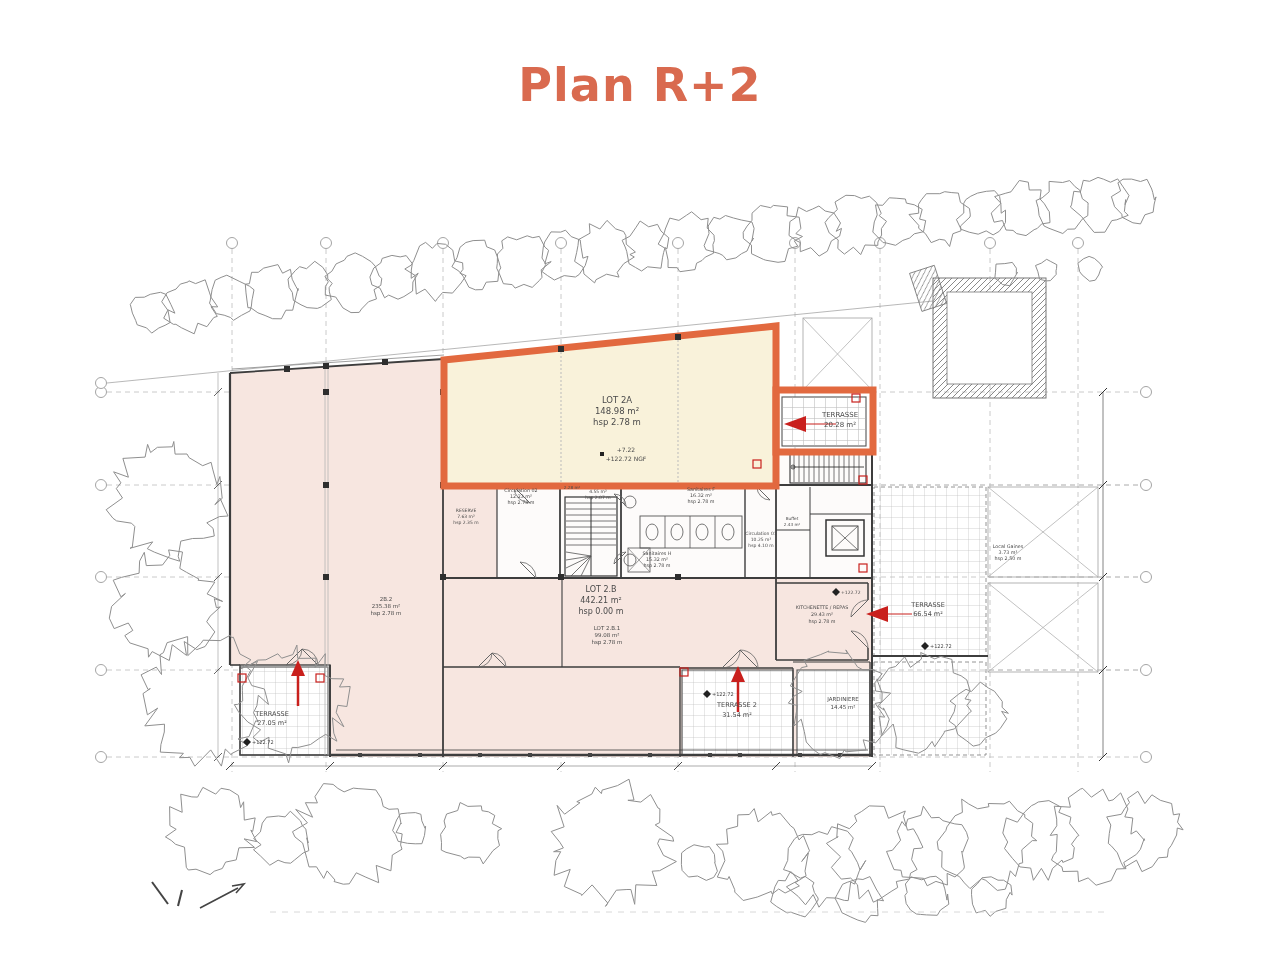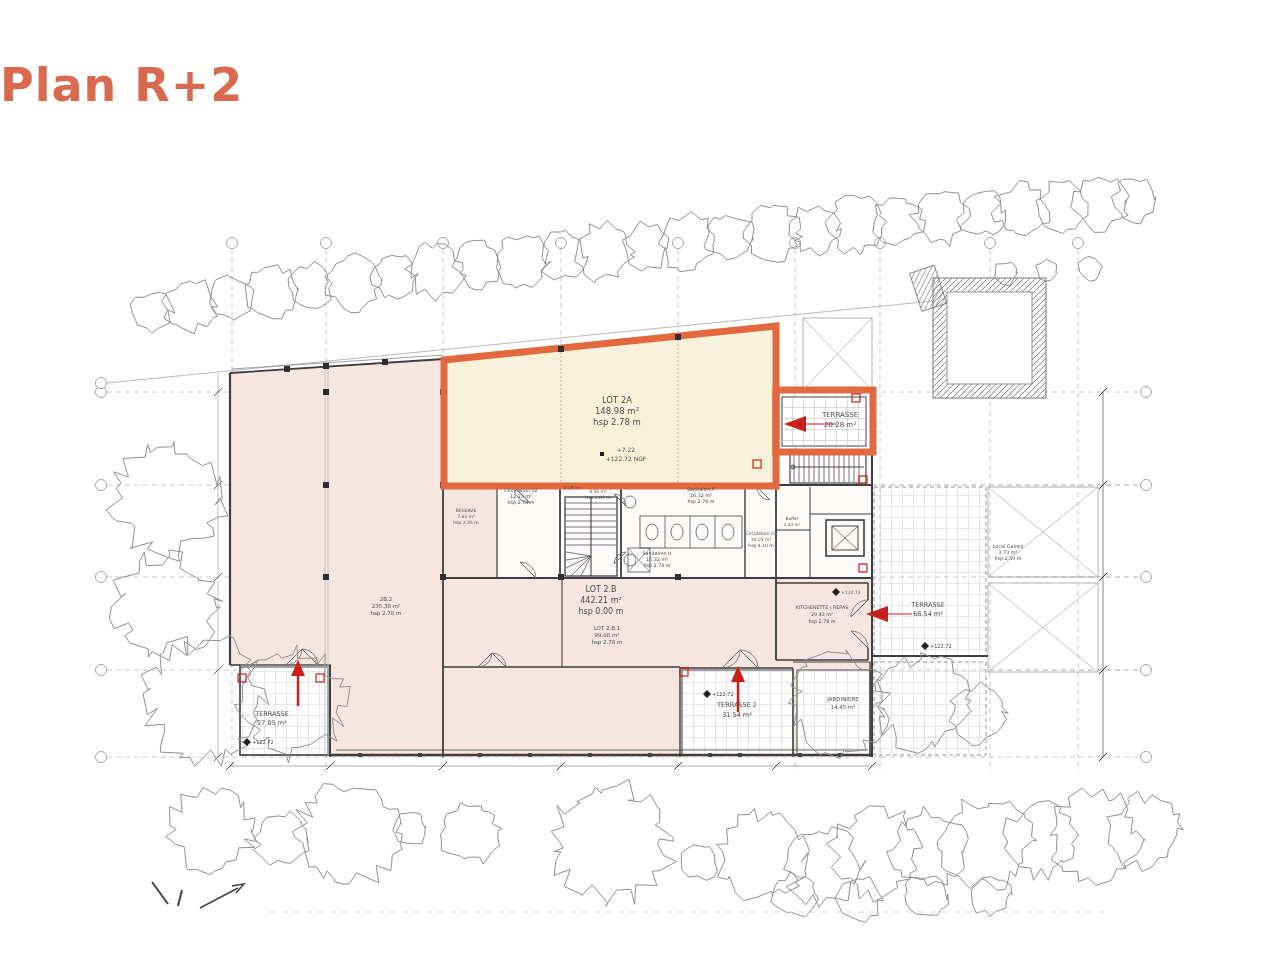--- a/index.html
+++ b/index.html
@@ -1,18 +1,18 @@
 <!DOCTYPE html>
 <html><head>
 <meta charset="utf-8">
 <style>
   html,body{margin:0;padding:0;background:#ffffff;}
   .page{position:relative;width:1280px;height:960px;background:#ffffff;overflow:hidden;
         font-family:"DejaVu Sans",sans-serif;}
-  .title{position:absolute;top:58px;left:0;width:100%;text-align:left;
+  .title{position:absolute;top:58px;left:0;width:100%;text-align:center;
          font-size:46px;font-weight:600;letter-spacing:1px;color:#d96a4f;
          font-family:"DejaVu Sans",sans-serif;}
   svg{position:absolute;top:0;left:0;}
 </style>
 </head>
 <body>
 
 <div class="page">
   <div class="title">Plan R+2</div>
   <svg id="plan" width="1280" height="960" viewBox="0 0 1280 960">

